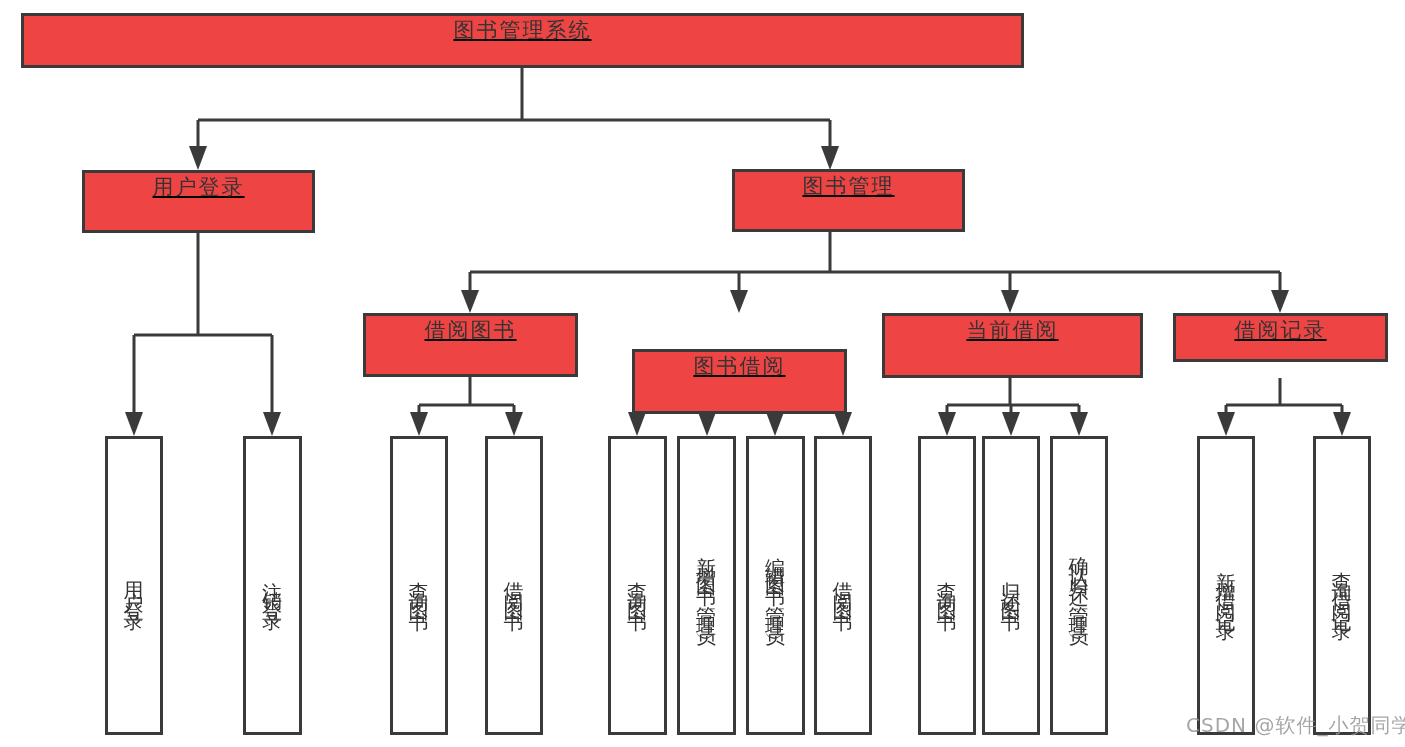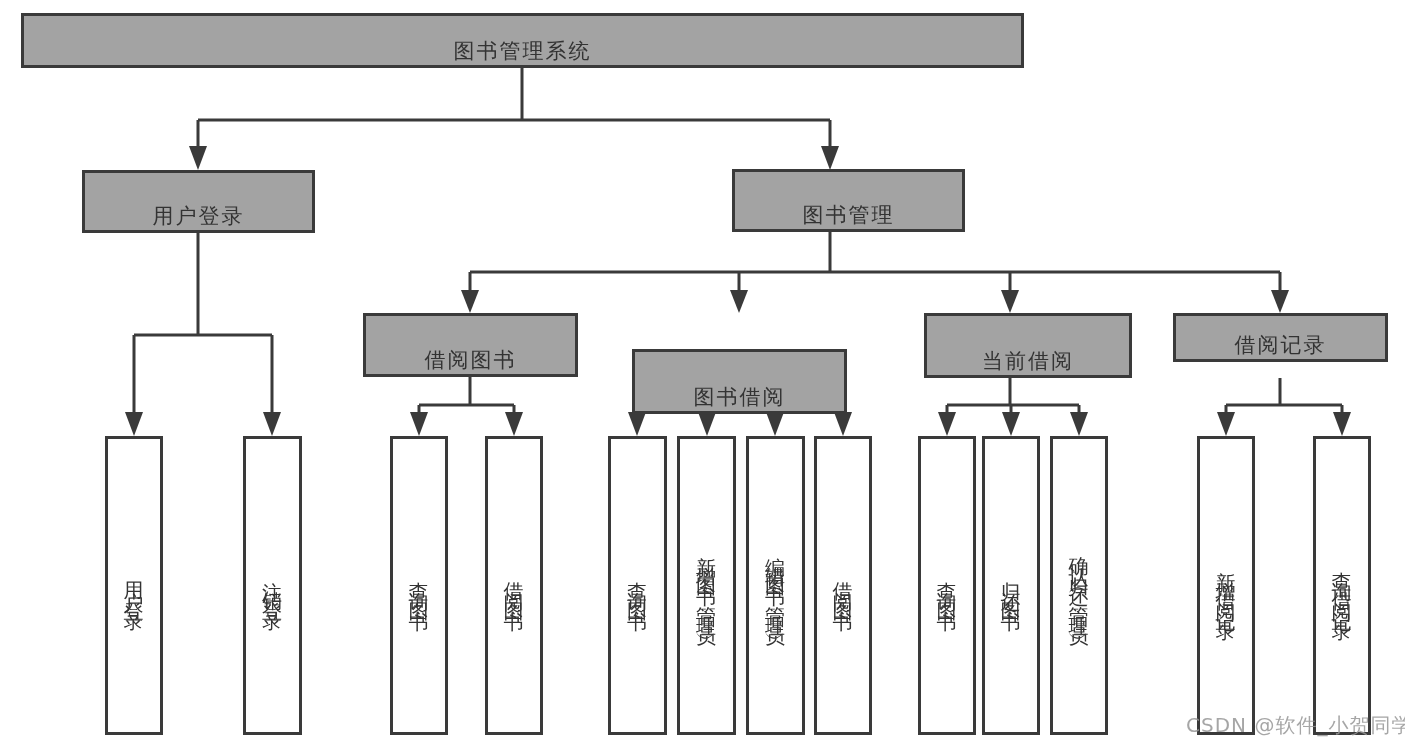--- a/index.html
+++ b/index.html
@@ -18,25 +18,26 @@
   #connectors {
     position: absolute;
     left: 0;
     top: 0;
     z-index: 1;
   }
   .hbox {
     position: absolute;
     box-sizing: border-box;
     border: 3px solid #3a3a3a;
-    background: #a3a3a3;
+    background: #ef4444;
     display: flex;
-    align-items: flex-end;
+    align-items: flex-start;
     justify-content: center;
     z-index: 2;
+    text-decoration: underline;
   }
   .hlabel {
     font-size: 21px;
     color: #333333;
     letter-spacing: 2px;
     white-space: nowrap;
   }
   .vbox {
     position: absolute;
     box-sizing: border-box;
@@ -128,21 +129,21 @@
   <div class="hbox" style="left:724px; top:169px; width:233px; height:63px;margin-left:8px;">
     <span class="hlabel">图书管理</span>
   </div>
 
   <div class="hbox" style="left:363px; top:313px; width:215px; height:64px;">
     <span class="hlabel">借阅图书</span>
   </div>
   <div class="hbox" style="left:632px; top:313px; width:215px; height:65px;margin-top:36px;">
     <span class="hlabel">图书借阅</span>
   </div>
-  <div class="hbox" style="left:924px; top:313px; width:208px; height:65px;">
+  <div class="hbox" style="left:882px; top:313px; width:261px; height:65px;">
     <span class="hlabel">当前借阅</span>
   </div>
   <div class="hbox" style="left:1173px; top:313px; width:215px; height:49px;">
     <span class="hlabel">借阅记录</span>
   </div>
 
   <div class="vbox" style="left:105px;">
     <span class="vlabel">用户登录</span>
   </div>
   <div class="vbox" style="left:243px; width:59px;">

